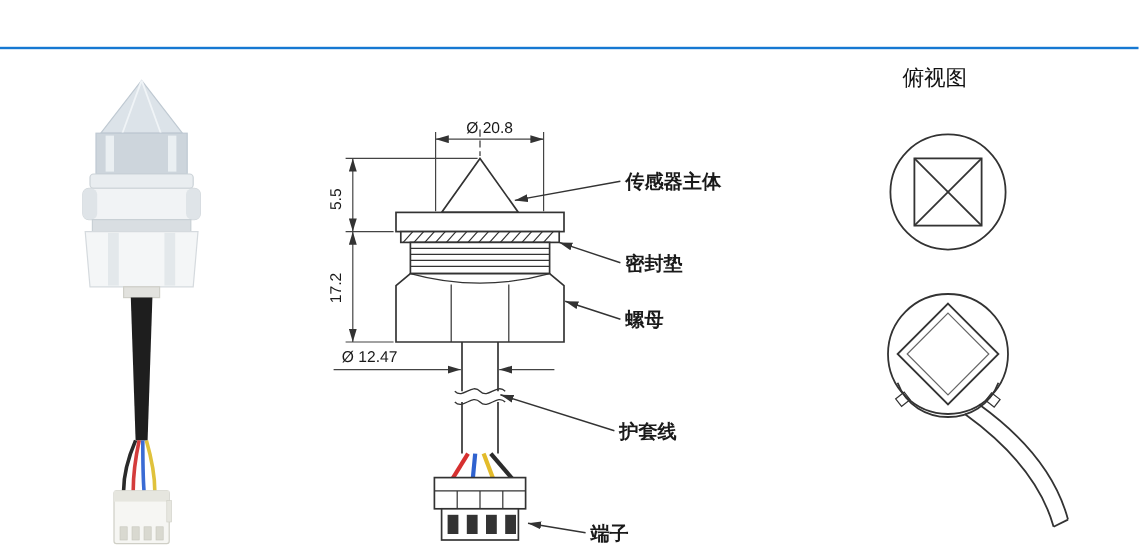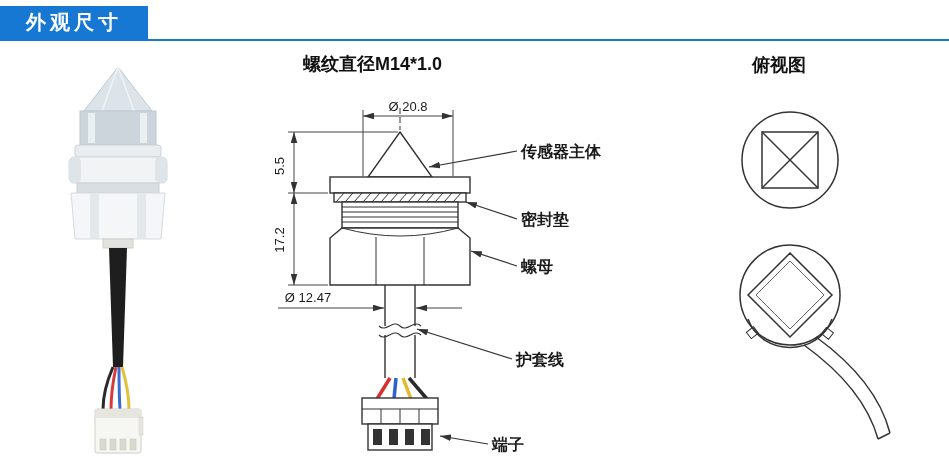--- a/index.html
+++ b/index.html
@@ -7,39 +7,36 @@
   .page { position:relative; width:949px; height:459px; background:#fff; overflow:hidden; }
 
   .header-badge {
     position:absolute; left:0; top:6px; width:148px; height:33px;
     background:#1678d2; color:#fff; display:flex; align-items:center; justify-content:center;
     font-size:20px; font-weight:bold; letter-spacing:4px;
   }
   .header-line { position:absolute; left:0; top:39px; width:949px; height:2px; background:#1678d2; }
 
   .drawing-title { position:absolute; left:303px; top:52px; font-size:18px; font-weight:600; color:#111; }
-  .topview-title { position:absolute; left:752px; top:53px; font-size:18px; font-weight:700; color:#111; }
+  .topview-title { position:absolute; left:752px; top:53px; font-size:18px; font-weight:400; color:#111; }
   .unit-note    { position:absolute; left:744px; top:414px; font-size:18px; font-weight:700; color:#111; }
 
   svg.layer { position:absolute; }
   .svg-photo   { left:50px;  top:55px; }
   .svg-drawing { left:230px; top:80px; }
   .svg-topview { left:690px; top:85px; }
 
   .lbl { font-size:16px; font-weight:600; fill:#1a1a1a; }
   .dim { font-size:13px; fill:#1a1a1a; }
 </style>
 </head>
 <body>
 
 <div class="page">
 
-  <div class="header-badge">
-    <span>外观尺寸</span>
-  </div>
   <div class="header-line"></div>
 
   <svg class="layer svg-photo" width="150" height="400" viewBox="0 0 150 400">
     <g>
       <polygon points="68,12 102,56 34,56" fill="#dce3e9" stroke="#bfc9d2" stroke-width="1"></polygon>
       <path d="M68,12 L52,56 M68,12 L84,56" stroke="#f0f4f7" stroke-width="1.5" fill="none"></path>
       <rect x="30" y="56" width="76" height="34" fill="#cdd5dc" stroke="#bfc9d2"></rect>
       <rect x="38" y="58" width="7" height="30" fill="#eef3f6" opacity="0.85"></rect>
       <rect x="90" y="58" width="7" height="30" fill="#eef3f6" opacity="0.85"></rect>
       <rect x="25" y="90" width="86" height="12" rx="3" fill="#e9edf0" stroke="#ccd3d8"></rect>
@@ -63,21 +60,20 @@
       <rect x="89" y="362" width="4" height="18" fill="#e6e6df" stroke="#cfcfc6" stroke-width="0.5"></rect>
       <g fill="#d9d9d0" stroke="#c6c6bc" stroke-width="0.5">
         <rect x="50" y="384" width="6" height="11"></rect>
         <rect x="60" y="384" width="6" height="11"></rect>
         <rect x="70" y="384" width="6" height="11"></rect>
         <rect x="80" y="384" width="6" height="11"></rect>
       </g>
     </g>
   </svg>
 
-  <div class="drawing-title">螺纹直径M14*1.0</div>
 
   <svg class="layer svg-drawing" width="400" height="379" viewBox="0 0 400 379">
     <defs>
       <marker id="arr" viewBox="0 0 10 6" markerWidth="11" markerHeight="7" refX="10" refY="3" orient="auto-start-reverse" markerUnits="userSpaceOnUse">
         <path d="M0,0 L10,3 L0,6 Z" fill="#333"></path>
       </marker>
     </defs>
 
     <g stroke="#333" stroke-width="1.4" fill="none">
       <line x1="170" y1="28" x2="170" y2="50" stroke-dasharray="6 3" stroke-width="1"></line>

